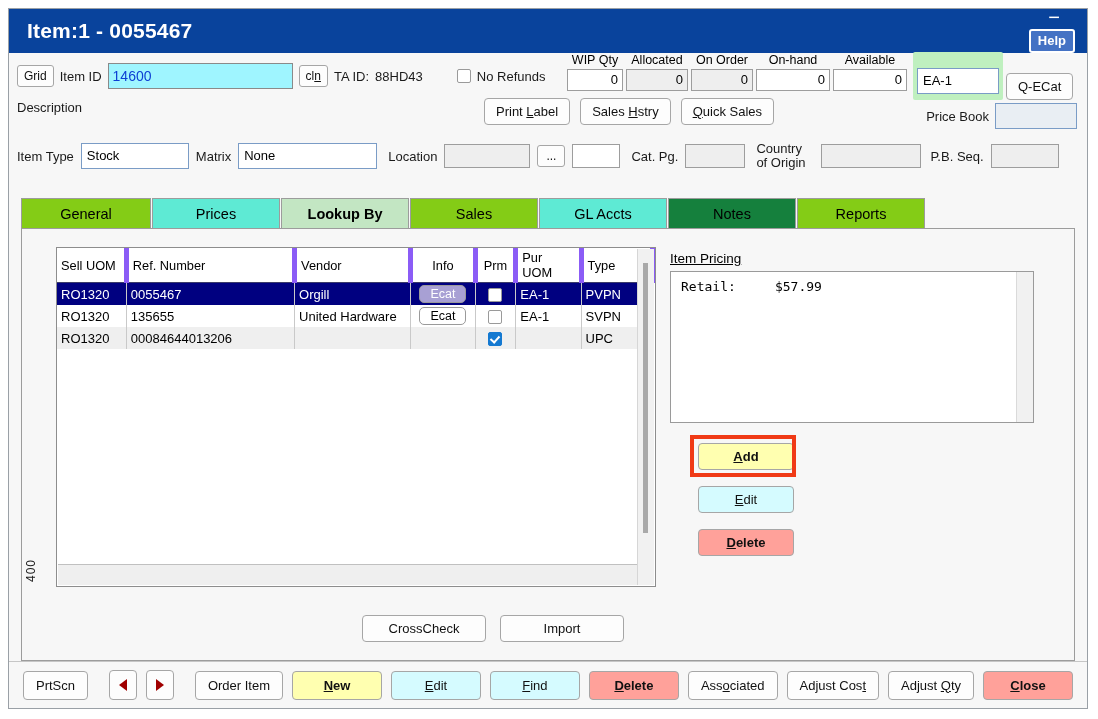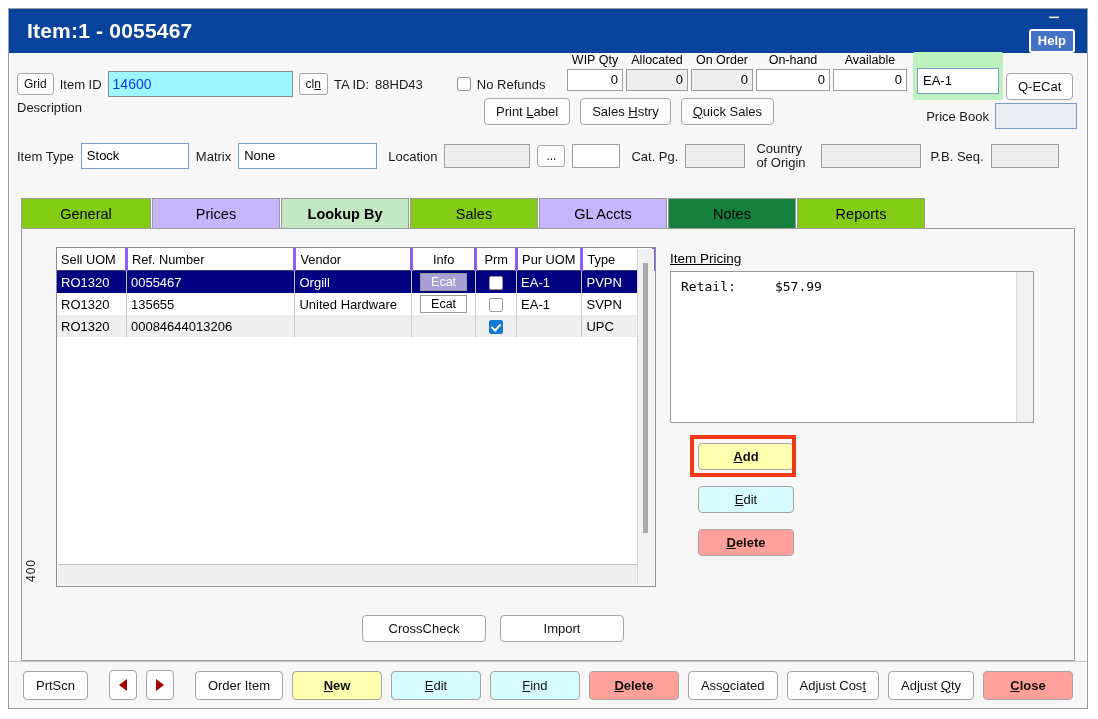--- a/index.html
+++ b/index.html
@@ -120,21 +120,21 @@
     left: 3px; top: 1px;
     width: 4px; height: 7px;
     border: solid #ffffff;
     border-width: 0 2px 2px 0;
     transform: rotate(42deg);
   }
   u { text-decoration: underline; }
 
   
   .form-area { position: relative; flex: none; height: 145px; }
-  .row1 { position: absolute; left: 8px; top: 18px; display: flex; align-items: center; gap: 6px; }
+  .row1 { position: absolute; left: 8px; top: 10px; display: flex; align-items: center; gap: 6px; }
   .qtygroup { position: absolute; left: 558px; top: 0px; display: flex; gap: 3px; }
   .qtycell { display: flex; flex-direction: column; align-items: center; }
   .qtycell .qlbl { font-size: 12.5px; margin-bottom: 2px; }
   .row2 { position: absolute; left: 8px; top: 47px; display: flex; align-items: flex-start; gap: 8px; }
   .row2b { position: absolute; left: 475px; top: 45px; display: flex; align-items: center; gap: 10px; }
   .pricebook { position: absolute; right: 10px; top: 50px; display: flex; align-items: center; gap: 6px; }
   .row3 { position: absolute; left: 8px; top: 89px; display: flex; align-items: center; gap: 7px; }
 
   
   .tabstrip {
@@ -150,21 +150,21 @@
     line-height: 30px;
     text-align: center;
     font-size: 14.5px;
     border: 1px solid #9c9c9c;
     border-bottom: none;
     box-sizing: border-box;
     cursor: pointer;
     margin-right: 1px;
   }
   .tab.purple { background: #84cc16; }
-  .tab.blue   { background: #c4b5fd; }
+  .tab.blue   { background: #5eead4; }
   .tab.green  { background: #15803d; }
   .tab.active { background: #c3e6c3; font-weight: bold; }
 
   
   .panel {
     margin: 0 12px 0 12px;
     border: 1px solid #9c9c9c;
     background: #f7f7f7;
     flex: 1 1 auto;
     position: relative;
@@ -180,41 +180,41 @@
   table.grid {
     border-collapse: collapse;
     width: 100%;
     table-layout: fixed;
     font-size: 13px;
   }
   table.grid th {
     font-weight: normal;
     text-align: left;
     background: #ffffff;
-    border-right: 3px solid #8b5cf6;
+    border-right: 5px solid #8b5cf6;
     border-bottom: 1px solid #3a3a6a;
     padding: 2px 4px;
     height: 18px;
     font-size: 12.8px;
   }
   table.grid th.c { text-align: center; }
   table.grid td {
     border-right: 1px solid #c9c9c9;
     padding: 1px 4px;
     height: 20px;
     overflow: hidden;
     white-space: nowrap;
   }
   table.grid td.c { text-align: center; padding: 0; }
   tr.selected td { background: #000080; color: #ffffff; }
   tr.shaded td { background: #efefef; }
   .ecat-btn {
     display: inline-block;
     border: 1px solid #9a9a9a;
-    border-radius: 0;
+    border-radius: 5px;
     background: #ffffff;
     font-size: 12.5px;
     padding: 1px 10px;
     cursor: pointer;
     color: #000;
   }
   .ecat-btn.sel { background: #a8a0d4; color: #ffffff; }
   .grid-vscroll {
     position: absolute;
     right: 1px; top: 1px; bottom: 1px;

